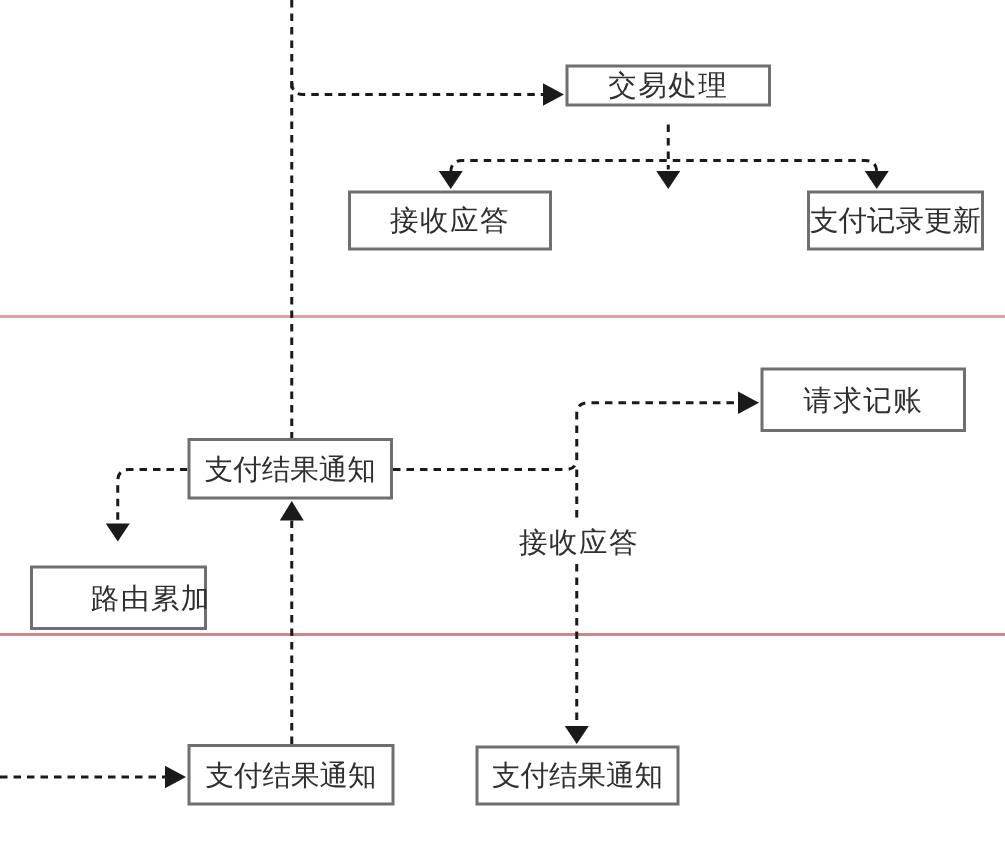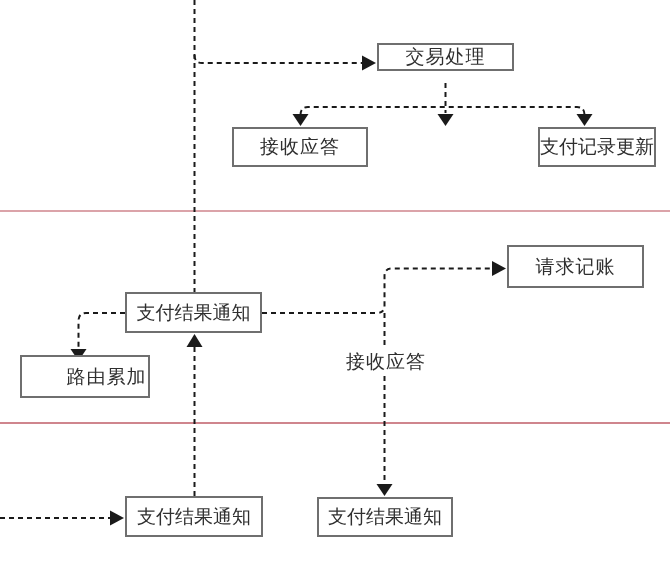--- a/index.html
+++ b/index.html
@@ -45,21 +45,21 @@
     z-index:2;
     margin-top:17px;
   }
   
   .n-transaction{left:377px;top:43px;width:137px;height:28px;}
   .n-coupon{left:232px;top:127px;width:136px;height:40px;}
   .n-order{left:377px;top:127px;width:137px;height:41px;}
   .n-payrecord{left:538px;top:127px;width:118px;height:40px;letter-spacing:0;}
   .n-reqacct{left:507px;top:245px;width:137px;height:43px;}
   .n-notify-mid{left:125px;top:292px;width:137px;height:41px;letter-spacing:0;}
-  .n-route{left:20px;top:355px;width:130px;height:43px;padding-left:43px;}
+  .n-route{left:20px;top:377px;width:118px;height:43px;padding-left:43px;}
   .n-notify-bl{left:125px;top:496px;width:138px;height:41px;letter-spacing:0;}
   .n-notify-br{left:317px;top:497px;width:136px;height:40px;letter-spacing:0;}
   .l-receive{left:343px;top:331px;}
 </style>
 </head>
 <body>
 
 <div class="canvas">
 
   <svg class="wires" viewBox="0 0 670 565" xmlns="http://www.w3.org/2000/svg">

